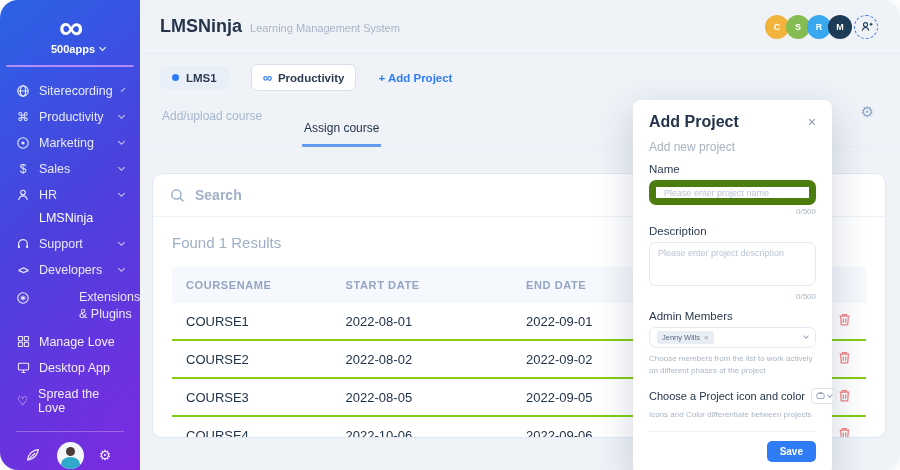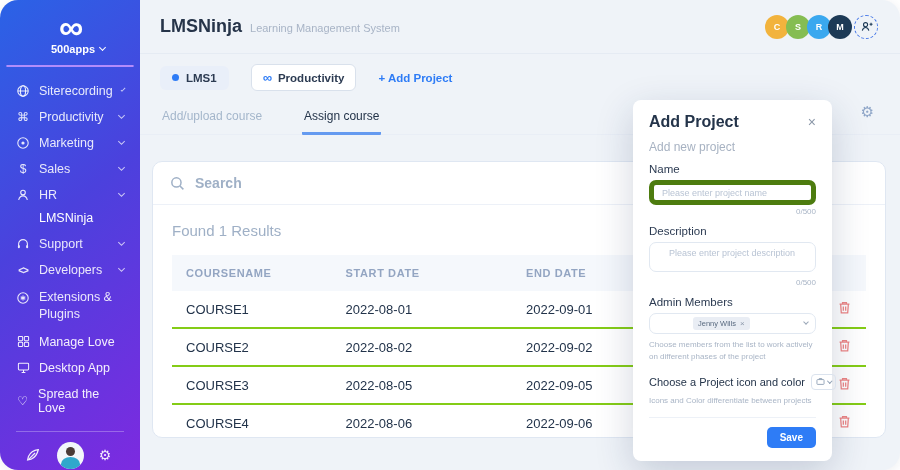--- a/index.html
+++ b/index.html
@@ -28,21 +28,21 @@
     border-radius:999px; font-size:10px; font-weight:bold; overflow:hidden;
   }
   .apps-toggle .seg { padding:5px 11px; border-radius:999px; cursor:pointer; white-space:nowrap; }
   .apps-toggle .seg.active { background:#7d1fd6; }
   .menu { list-style:none; margin-top:17px; padding:0 16px; }
   .menu li { display:flex; align-items:center; gap:9px; margin-bottom:12px; color:rgba(255,255,255,.88); cursor:pointer; }
   .menu li .mi { width:14px; height:14px; flex-shrink:0; display:inline-flex; align-items:center; justify-content:center; font-size:12px; }
   .menu li .mchev { margin-left:auto; opacity:.8; }
   .menu li.submenu { padding-left:23px; color:#ffffff; margin-top:-3px; }
   .menu li.twoline { align-items:flex-start; }
-  .menu li.twoline .label { line-height:1.35; }
+  .menu li.twoline .label { line-height:1.35;margin-left:40px; }
   .footer-menu { list-style:none; margin-top:auto; padding:0 16px; }
   .footer-menu li { display:flex; align-items:center; gap:9px; margin-bottom:12px; color:rgba(255,255,255,.92); cursor:pointer; }
   .footer-menu li .mi { width:14px; height:14px; display:inline-flex; align-items:center; justify-content:center; font-size:12px; }
   .side-divider { border-top:1px solid rgba(255,255,255,.28); margin:4px 16px 0; }
   .side-bottom { display:flex; align-items:center; justify-content:space-evenly; padding:10px 10px 12px; }
   .side-bottom .ic { width:16px; height:16px; color:rgba(255,255,255,.9); cursor:pointer; }
   .side-avatar { width:27px; height:27px; border-radius:50%; background:#f3f6fa; position:relative; overflow:hidden; cursor:pointer; }
   .side-avatar::before { content:""; position:absolute; top:5px; left:9px; width:9px; height:9px; border-radius:50%; background:#4a3b37; }
   .side-avatar::after { content:""; position:absolute; top:15px; left:4px; width:19px; height:14px; border-radius:50% 50% 0 0; background:#2fa8cc; }
   svg { display:block; }
@@ -55,21 +55,21 @@
   .avatar { width:24px; height:24px; border-radius:50%; display:flex; align-items:center; justify-content:center; color:#fff; font-size:9px; font-weight:bold; margin-left:-3px; cursor:pointer; }
   .avatar-add { width:24px; height:24px; border-radius:50%; border:1.5px dashed #4a7ae8; margin-left:2px; display:flex; align-items:center; justify-content:center; color:#1d3a56; cursor:pointer; background:transparent; }
   .chips-row { display:flex; align-items:center; gap:22px; padding:10px 20px 6px; }
   .chip-selected { background:#e9eff9; border-radius:6px; padding:6px 12px; display:flex; align-items:center; gap:7px; font-size:11.5px; font-weight:bold; color:#2c3b52; cursor:pointer; }
   .chip-dot { width:7px; height:7px; border-radius:50%; }
   .chip-app { background:#fff; border:1px solid #d9e1ec; border-radius:6px; padding:5px 11px; display:flex; align-items:center; gap:6px; font-size:11.5px; font-weight:bold; color:#2c3b52; cursor:pointer; }
   .chip-app .inf { color:#2e7cf6; font-size:13px; font-weight:bold; }
   .add-project { font-size:11.5px; font-weight:bold; color:#2e7cf6; cursor:pointer; }
   .tabs-row { display:flex; gap:38px; padding:6px 20px 0; border-bottom:1px solid #e9eef6; position:relative; }
   .tab { font-size:12px; color:#a4b6cb; padding:6px 2px 9px; cursor:pointer; }
-  .tab.active { color:#24344a; font-weight:500; border-bottom:3px solid #649af0; margin-bottom:-1px; border-radius:1px; }
+  .tab.active { color:#24344a; font-weight:500; border-bottom:3px solid #649af0; margin-bottom:-1px; border-radius:1px;margin-top:12px; }
   .tabs-gear { position:absolute; right:26px; top:6px; font-size:15px; color:#8fa6c8; cursor:pointer; }
   .content { flex:1; padding:26px 14px 32px 12px; min-height:0; }
   .card { background:#fff; border:1px solid #dfe7f2; border-radius:10px; height:100%; display:flex; flex-direction:column; overflow:hidden; }
   .search-row { display:flex; align-items:center; gap:10px; padding:13px 17px; border-bottom:1px solid #edf1f8; cursor:text; }
   .search-icon { color:#9fb0c6; width:15px; height:15px; }
   .search-text { font-size:14px; font-weight:bold; color:#9fb0c6; }
   .results-text { padding:17px 19px 4px; font-size:15px; font-weight:500; color:#9fb0c6; }
   .table-wrap { padding:12px 19px 0; flex:1; }
   table { width:100%; border-collapse:collapse; }
   thead th { background:#f5f8fc; padding:12px 14px; font-size:11px; letter-spacing:.6px; color:#93a5c2; text-align:left; font-weight:bold; }
@@ -80,28 +80,28 @@
   .act-btn { display:inline-flex; width:15px; height:15px; margin-left:18px; cursor:pointer; }
   .act-edit { color:#3d7ef0; } .act-del { color:#ee8585; }
   
   .modal { position:absolute; left:633px; top:100px; width:199px; background:#fff; border-radius:8px;
     box-shadow:0 12px 38px rgba(25,45,90,.20); padding:13px 16px 13px; z-index:10; }
   .modal-head { display:flex; align-items:center; }
   .modal-title { font-size:16px; font-weight:bold; color:#24344a; }
   .modal-close { margin-left:auto; color:#8b97a8; font-size:14px; line-height:1; cursor:pointer; }
   .modal-sub { font-size:12px; color:#a7b2c2; margin-top:9px; }
   .fld-label { font-size:11.5px; font-weight:500; color:#2c3b52; margin-top:9px; }
-  .fld-input { width:100%; margin-top:5px; border:5px solid #4d7c0f; border-radius:7px; height:25px; padding:0 8px;
+  .fld-input { width:100%; margin-top:5px; border:7px solid #4d7c0f; border-radius:7px; height:25px; padding:0 8px;
     font-size:9px; font-family:"Liberation Sans",sans-serif; color:#44536b; outline:none; }
-  .fld-textarea { width:100%; margin-top:5px; border:1px solid #e1e8f1; border-radius:7px; height:30px; padding:5px 19px;
+  .fld-textarea { width:100%; margin-top:5px; border:1px solid #e1e8f1; border-radius:7px; height:44px; padding:5px 8px;
     font-size:9px; font-family:"Liberation Sans",sans-serif; color:#44536b; resize:none; outline:none; }
   ::placeholder { color:#b9c4d4; }
   .counter { text-align:right; font-size:8px; color:#a9b5c6; margin-top:2px; }
   .member-select { margin-top:5px; border:1px solid #e1e8f1; border-radius:7px; height:21px; display:flex; align-items:center; padding:0 7px; cursor:pointer; }
-  .member-chip { background:#e9edf4; border-radius:3px; font-size:7.5px; color:#5a6b80; padding:2px 5px; display:flex; align-items:center; gap:4px;margin-left:36px; }
+  .member-chip { background:#e9edf4; border-radius:3px; font-size:7.5px; color:#5a6b80; padding:2px 5px; display:flex; align-items:center; gap:4px; }
   .member-chip .rm { font-size:8px; color:#8c99ab; cursor:pointer; }
   .member-select .chev { margin-left:auto; color:#9aa7b8; width:4px; height:4px; }
   .helper { font-size:8px; color:#a9b5c6; margin-top:5px; line-height:1.55; }
   .iconcolor-row { display:flex; align-items:center; gap:6px; margin-top:10px; }
   .iconcolor-label { font-size:11px; font-weight:500; color:#24344a; white-space:nowrap; }
   .icon-picker { border:1px solid #dbe3ee; border-radius:4px; height:16px; padding:0 4px; display:flex; align-items:center; gap:3px; color:#8fa0b5; cursor:pointer; }
   .icon-picker .chev { width:3.5px; height:3.5px; }
   .color-dot { width:11px; height:11px; border-radius:50%; margin-left:2px; cursor:pointer; }
   .modal-divider { border-top:1px solid #edf1f7; margin-top:10px; }
   .modal-footer { margin-top:9px; text-align:right; }
@@ -344,21 +344,21 @@
                       </svg>
                     </span><span class="act-btn act-del">
                       <svg width="15" height="15" viewBox="0 0 14 14" fill="none" stroke="currentColor" stroke-width="1.2">
                         <path d="M2.4 3.8h9.2M5.2 3.8V2.4h3.6v1.4M3.4 3.8l.6 8.2h6l.6-8.2"></path>
                         <path d="M5.9 6v4M8.1 6v4"></path>
                       </svg>
                     </span></td>
               </tr>
               <tr>
                 <td>COURSE4</td>
-                <td>2022-08-06</td>
+                <td>2022-10-06</td>
                 <td>2022-09-06</td>
                 <td class="actions-cell"><span class="act-btn act-edit">
                       <svg width="15" height="15" viewBox="0 0 14 14" fill="none" stroke="currentColor" stroke-width="1.2">
                         <path d="M2.6 9.6l6-6 1.8 1.8-6 6-2.4.6z"></path>
                         <path d="M2 13h10"></path>
                       </svg>
                     </span><span class="act-btn act-del">
                       <svg width="15" height="15" viewBox="0 0 14 14" fill="none" stroke="currentColor" stroke-width="1.2">
                         <path d="M2.4 3.8h9.2M5.2 3.8V2.4h3.6v1.4M3.4 3.8l.6 8.2h6l.6-8.2"></path>
                         <path d="M5.9 6v4M8.1 6v4"></path>

